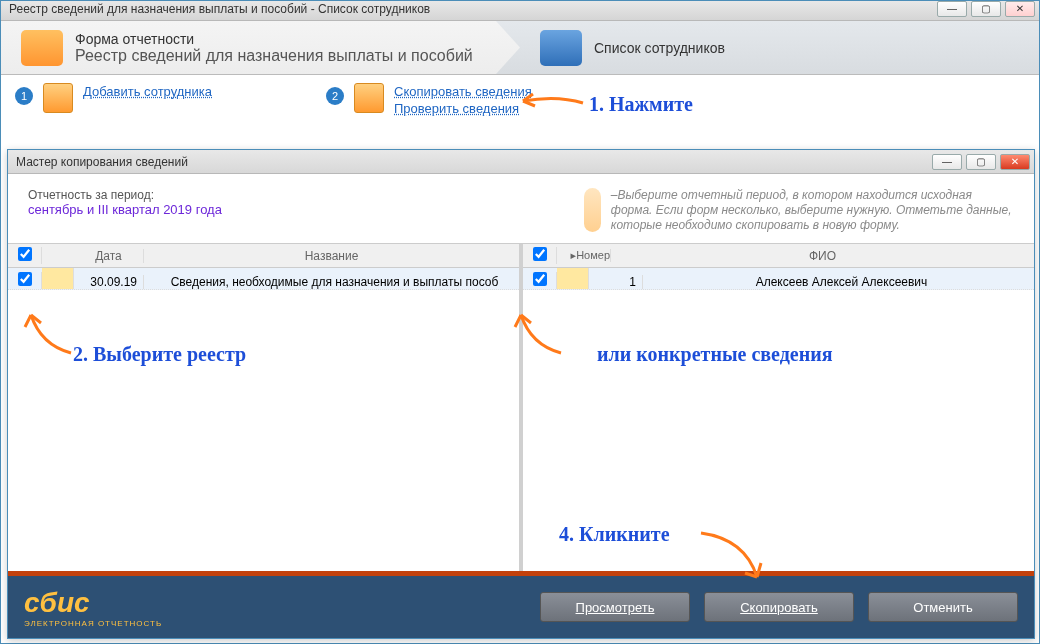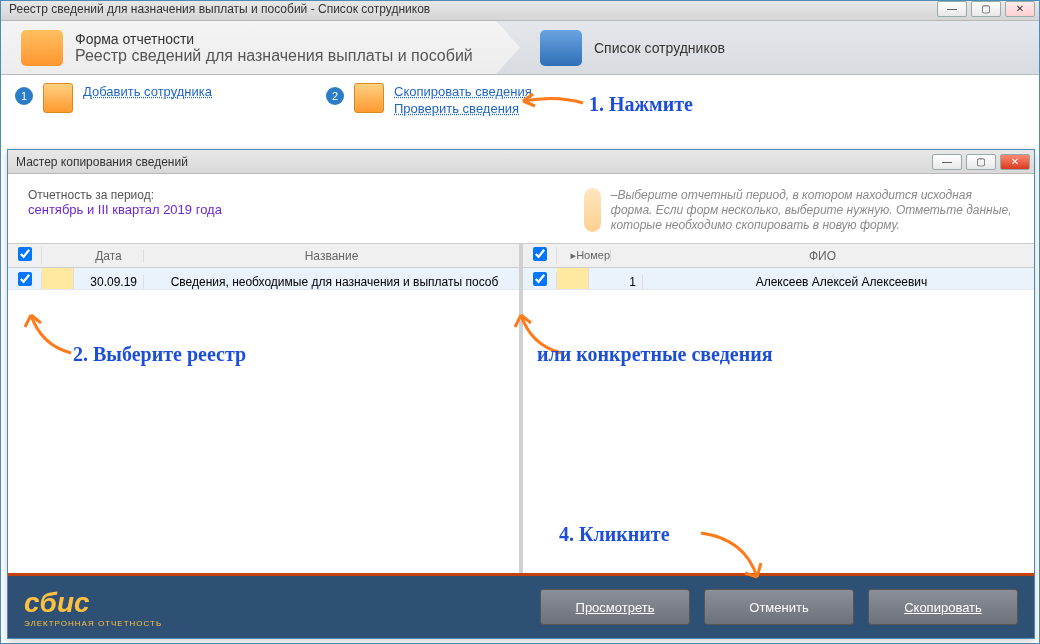--- a/index.html
+++ b/index.html
@@ -127,21 +127,21 @@
     width: 44px; height: 44px; border-radius: 22px;
     background: linear-gradient(#ffe6c0,#ffd090);
   }
   .wizard-top-right .hint {
     color: #8a8a8a; font-style: italic; font-size: 12px; line-height: 15px;
   }
   .wizard-body {
     flex: 1;
     display: flex;
     border-top: 1px solid #ccc;
-    border-bottom: 3px solid #c2410c;
+    border-bottom: 5px solid #c2410c;
   }
   .pane { flex:1; display:flex; flex-direction:column; border-right:4px solid #d0d0d0; }
   .pane:last-child{ border-right:none; }
   .grid-head {
     height: 24px;
     background: #f0f0f0;
     border-bottom: 1px solid #ccc;
     display: flex; align-items: center;
     font-size: 12px; color: #666;
   }
@@ -171,21 +171,21 @@
   }
   .logo {
     color: #ffc040;
     font-size: 28px;
     font-weight: bold;
     font-style: italic;
     flex:1;
   }
   .logo .sub{display:block;font-size:8px;letter-spacing:1px;color:#ffc040;font-style:normal;font-weight:normal;}
   .footer-btn {
-    width: 150px; height: 36px;
+    width: 150px; height: 30px;
     background: linear-gradient(#8a8f98,#6d727a);
     border: 1px solid #555;
     border-radius: 3px;
     color: #fff; font-size: 13px;
     display:flex;align-items:center;justify-content:center;
     cursor:pointer;
   }
   .footer-btn .u{text-decoration:underline;}
   input[type=checkbox]{ width:14px; height:14px; }
 </style>
@@ -295,38 +295,38 @@
 
     <div class="wizard-footer">
       <div class="logo">
         <span>сбис</span>
         <span class="sub">ЭЛЕКТРОННАЯ ОТЧЕТНОСТЬ</span>
       </div>
       <div class="footer-btn">
           <span class="u">Просмотреть</span>
         </div>
       <div class="footer-btn">
+          <span class="u">Скопировать</span>
+        </div>
+      <div class="footer-btn">
           <span>Отменить</span>
-        </div>
-      <div class="footer-btn">
-          <span class="u">Скопировать</span>
         </div>
     </div>
   </div>
 
   <svg class="arrow-svg" style="left:20px;top:308px;" width="60" height="50">
     <path d="M50 44 Q 20 36 10 6" stroke="#ff7a1a" stroke-width="3" fill="none"></path>
     <path d="M10 6 l-6 12 M10 6 l10 8" stroke="#ff7a1a" stroke-width="3" fill="none"></path>
   </svg>
   <div class="annot" style="left:72px;top:342px;">2. Выберите реестр</div>
 
   <svg class="arrow-svg" style="left:510px;top:308px;" width="60" height="50">
     <path d="M50 44 Q 20 36 10 6" stroke="#ff7a1a" stroke-width="3" fill="none"></path>
     <path d="M10 6 l-6 12 M10 6 l10 8" stroke="#ff7a1a" stroke-width="3" fill="none"></path>
   </svg>
-  <div class="annot" style="left:536px;top:342px;">или конкретные сведения</div>
+  <div class="annot" style="left:596px;top:342px;">или конкретные сведения</div>
 
   <div class="annot" style="left:558px;top:522px;">4. Кликните</div>
   <svg class="arrow-svg" style="left:694px;top:524px;" width="80" height="60">
     <path d="M6 8 Q 50 14 62 52" stroke="#ff7a1a" stroke-width="3" fill="none"></path>
     <path d="M62 52 l-12 -4 M62 52 l4 -14" stroke="#ff7a1a" stroke-width="3" fill="none"></path>
   </svg>
 </div>
 
 </body></html>

